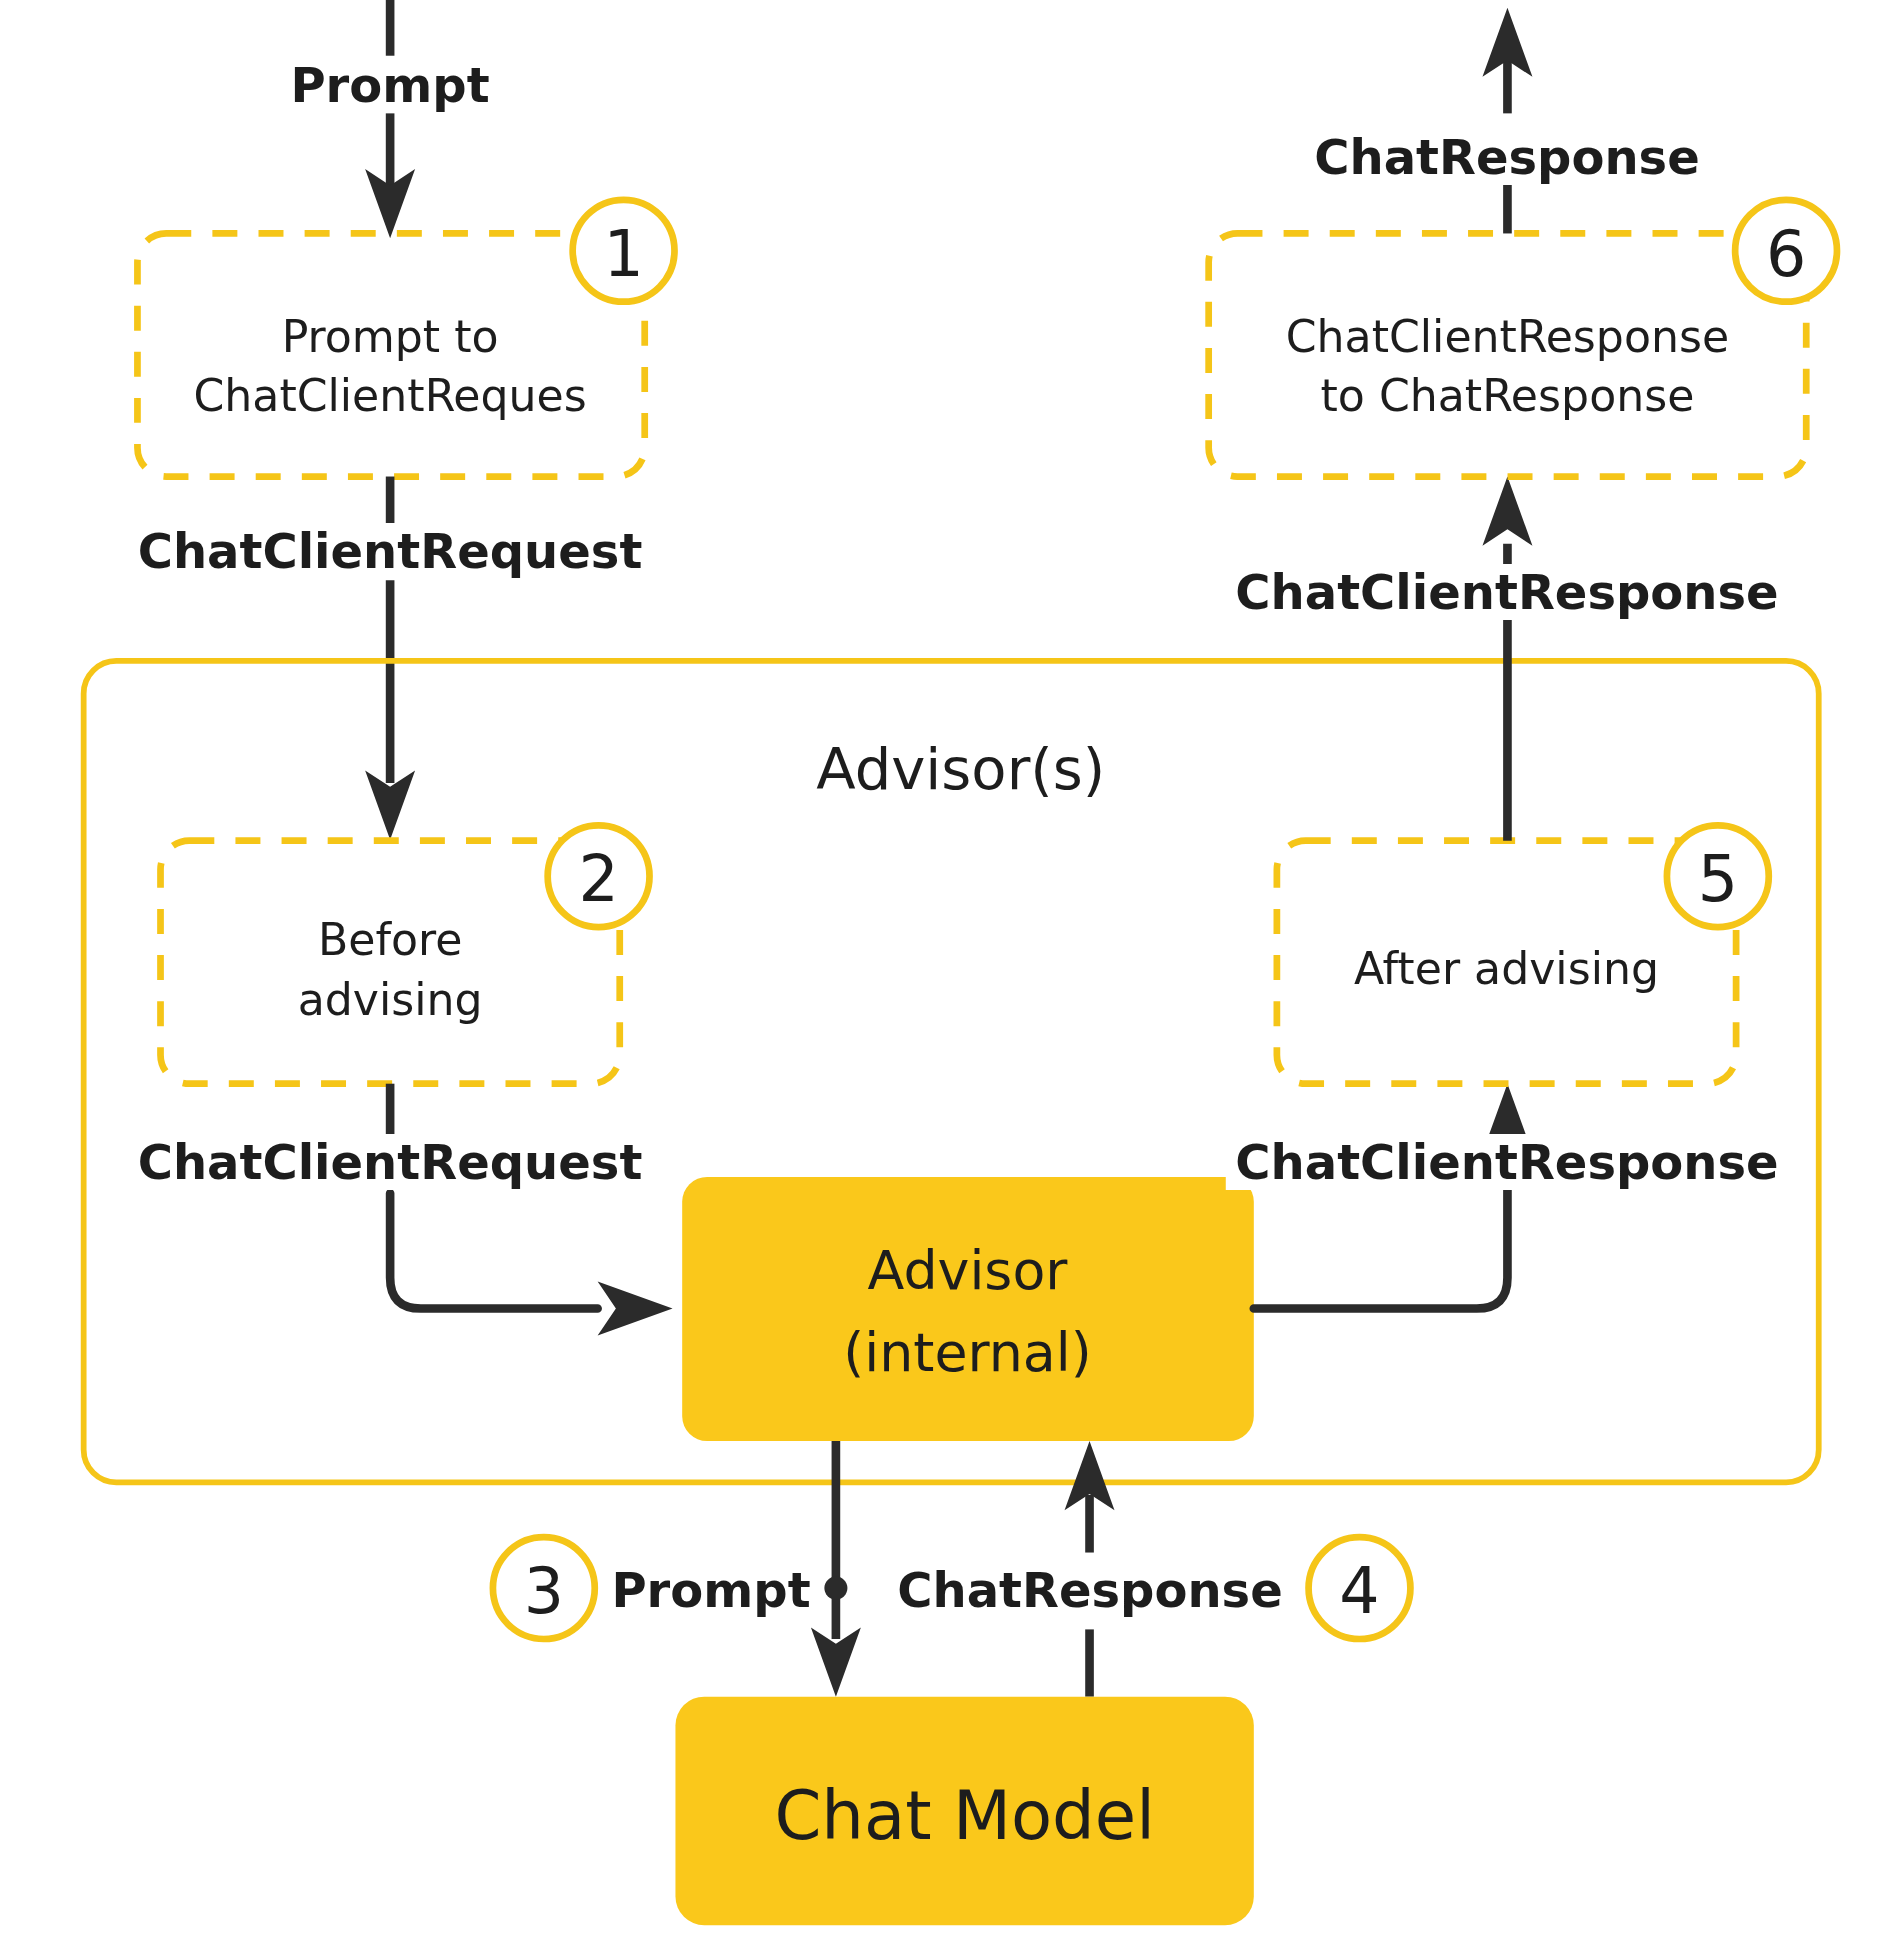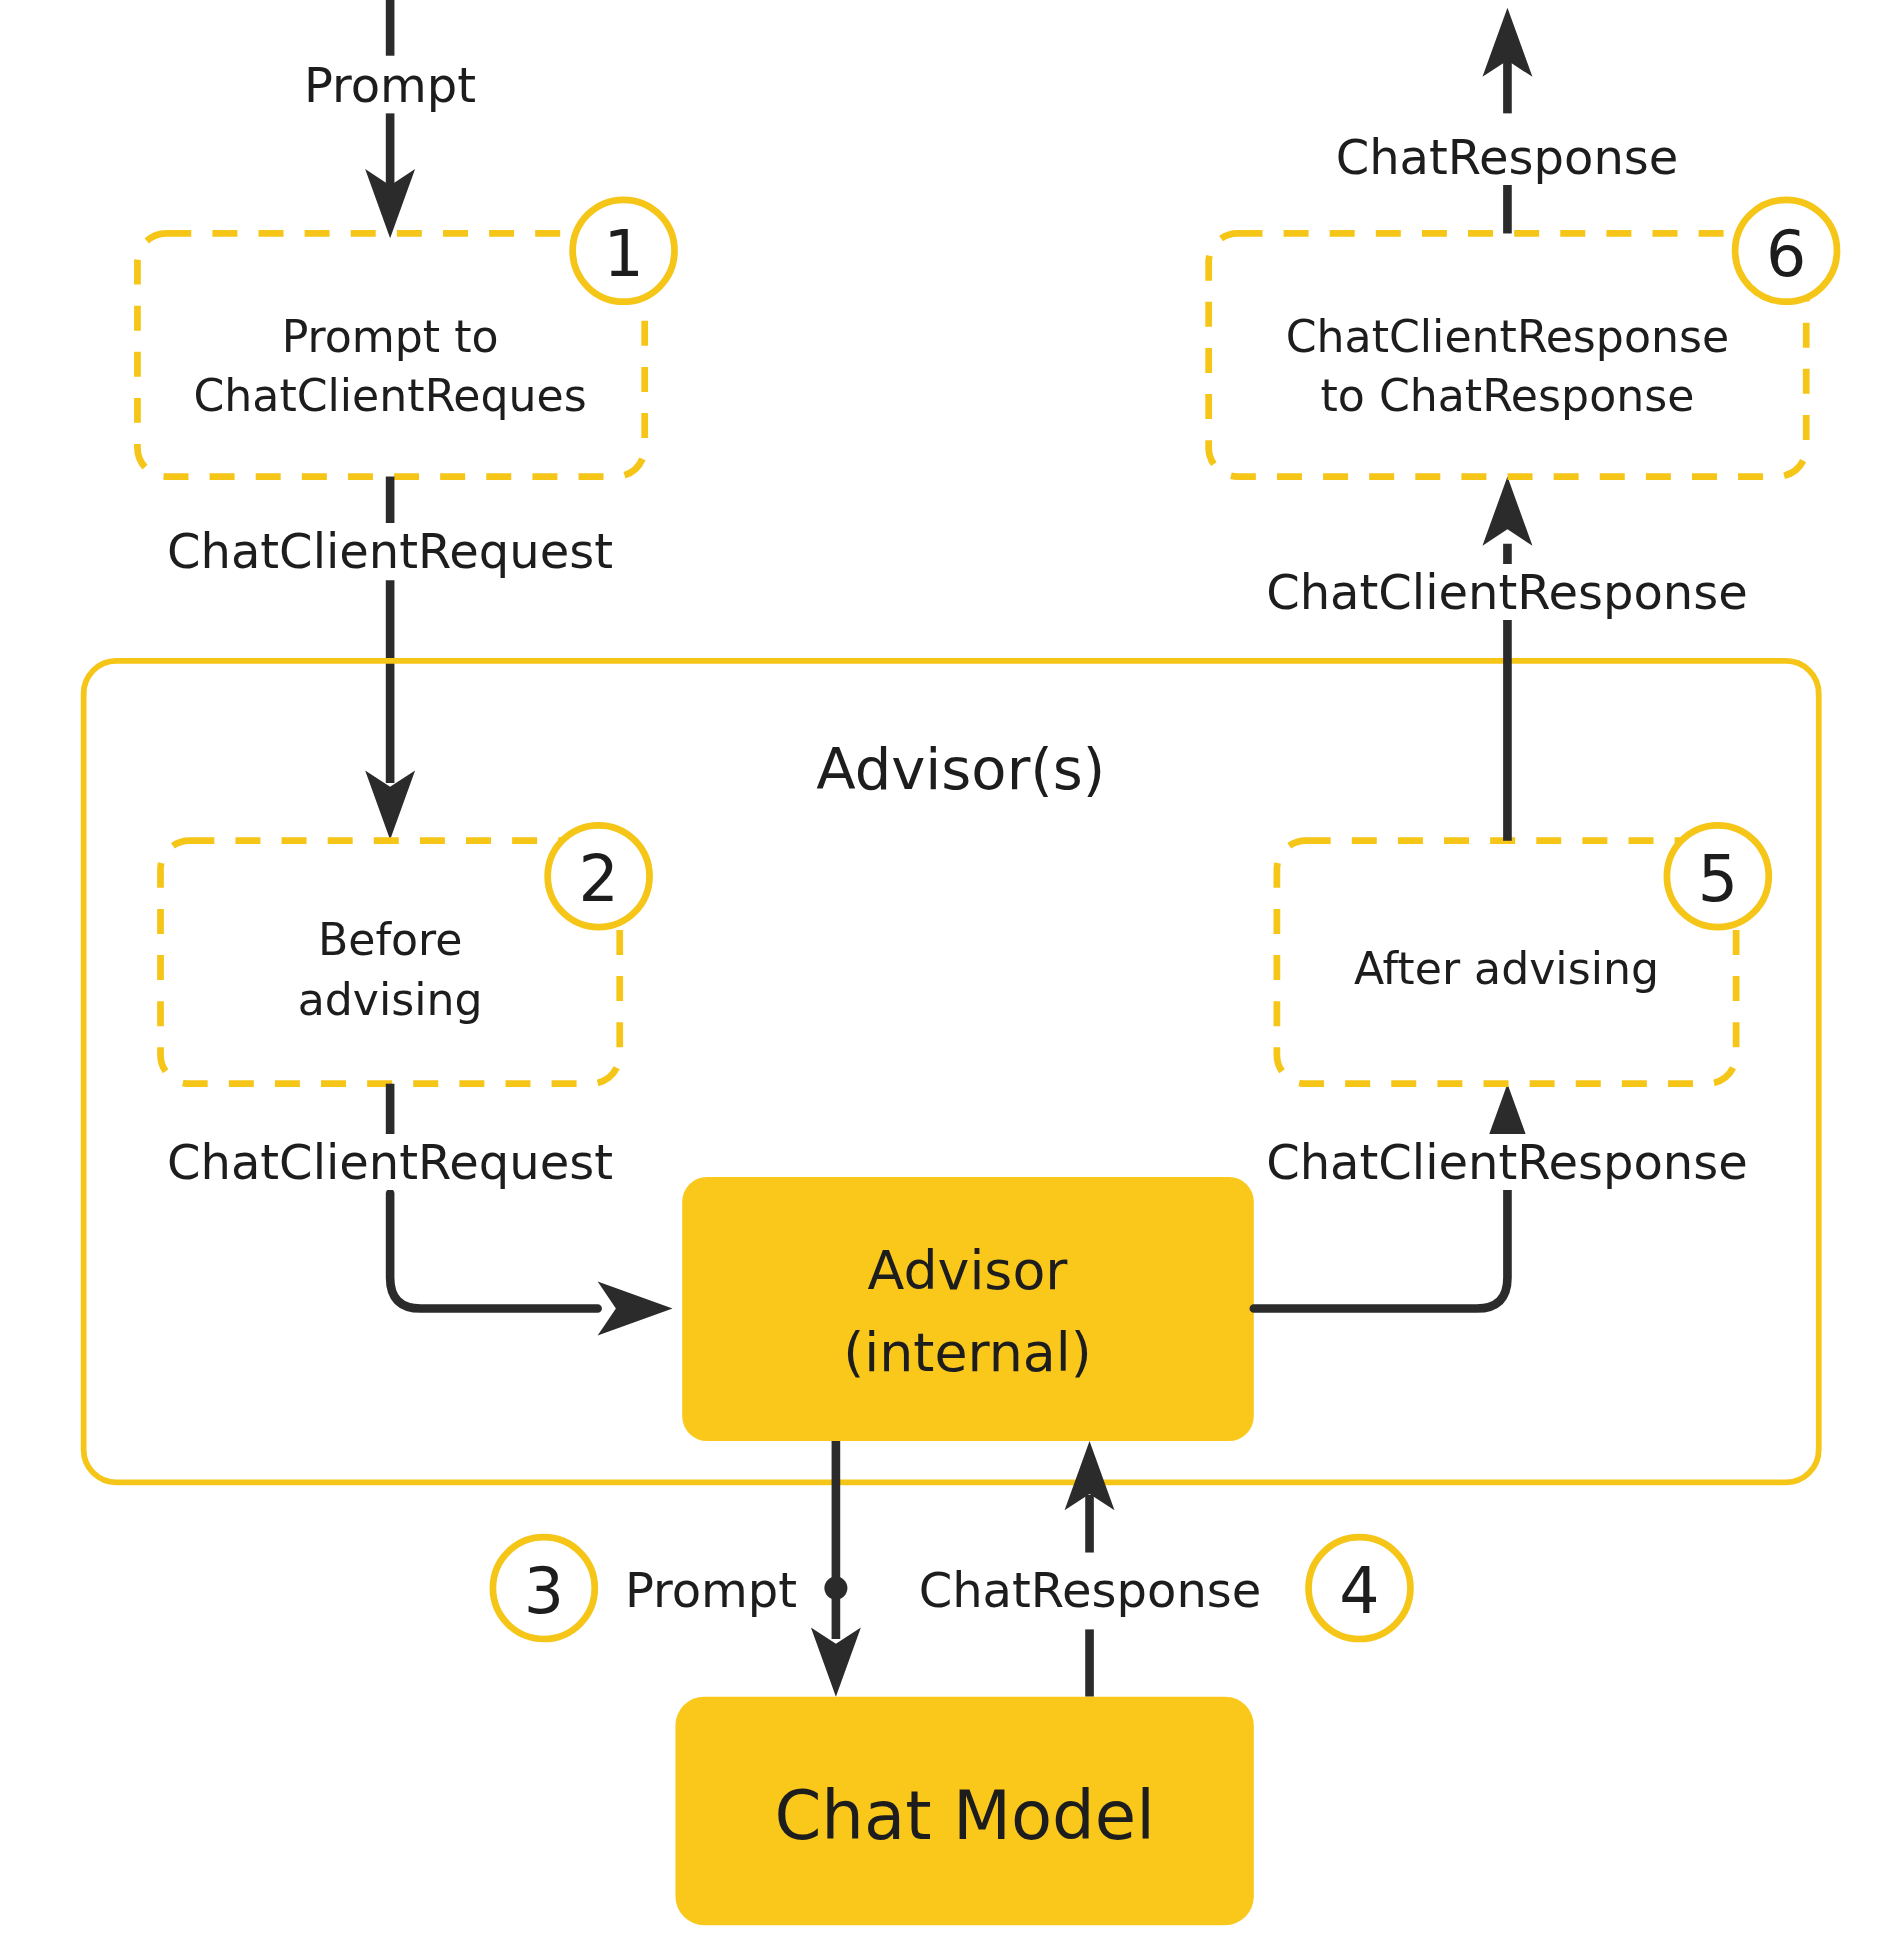--- a/index.html
+++ b/index.html
@@ -157,21 +157,21 @@
     <text class="node-text t-chatmodel-label" x="1004" y="1890">Chat Model</text>
 
     <circle class="badge-circle" cx="566" cy="1653" r="53"></circle>
     <text class="badge-text" x="566" y="1656">3</text>
 
     <circle class="badge-circle" cx="1415" cy="1653" r="53"></circle>
     <text class="badge-text" x="1415" y="1656">4</text>
 
   </svg>
 
-  <div style="position:absolute; left:0; top:0; width:1887px; height:1957px; pointer-events:none;">
+  <div style="position:absolute; left:0; top:0; width:1887px; height:1957px; pointer-events:none;font-weight:bold;">
 
     <div style="position:absolute; left:390px; top:85px; transform:translate(-50%,-50%);
                 background:#ffffff; padding:0 9.6px; white-space:nowrap;
                 font-size:48px; color:#1d1d1d; font-family:'DejaVu Sans','Liberation Sans',sans-serif;">Prompt</div>
 
     <div style="position:absolute; left:390px; top:551px; transform:translate(-50%,-50%);
                 background:#ffffff; padding:0 9.6px; white-space:nowrap;
                 font-size:48px; color:#1d1d1d; font-family:'DejaVu Sans','Liberation Sans',sans-serif;">ChatClientRequest</div>
 
     <div style="position:absolute; left:390px; top:1162px; transform:translate(-50%,-50%);

